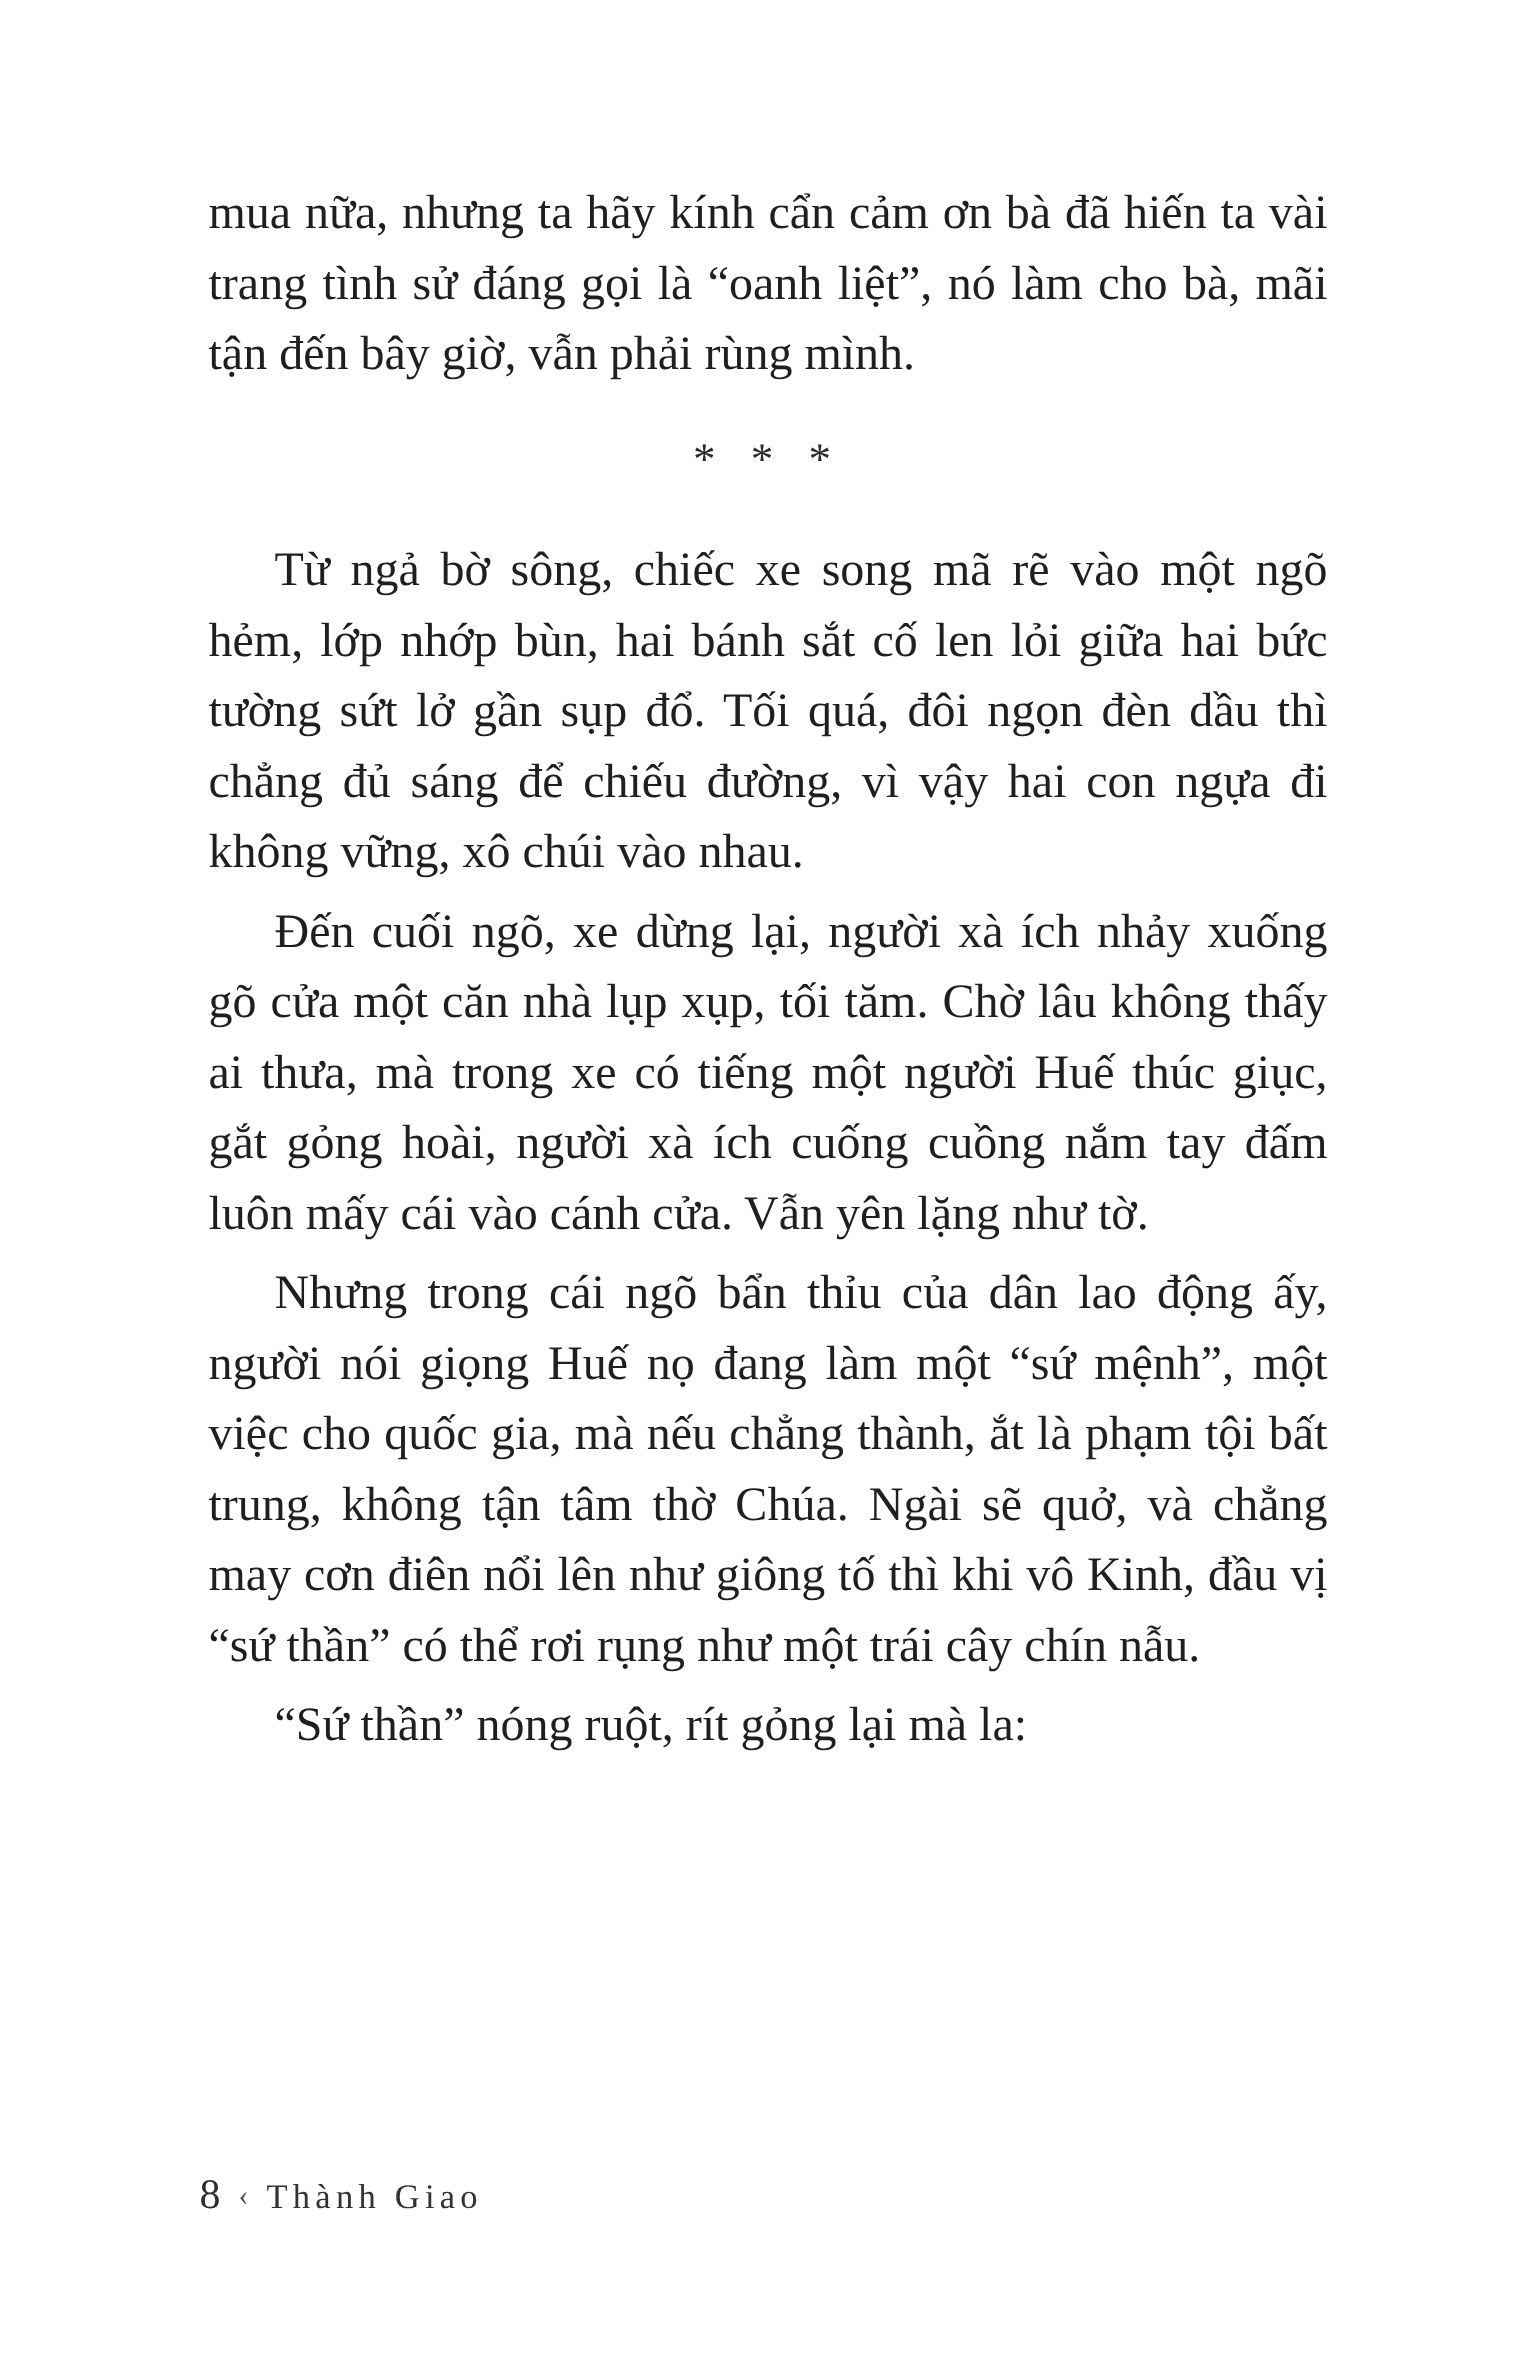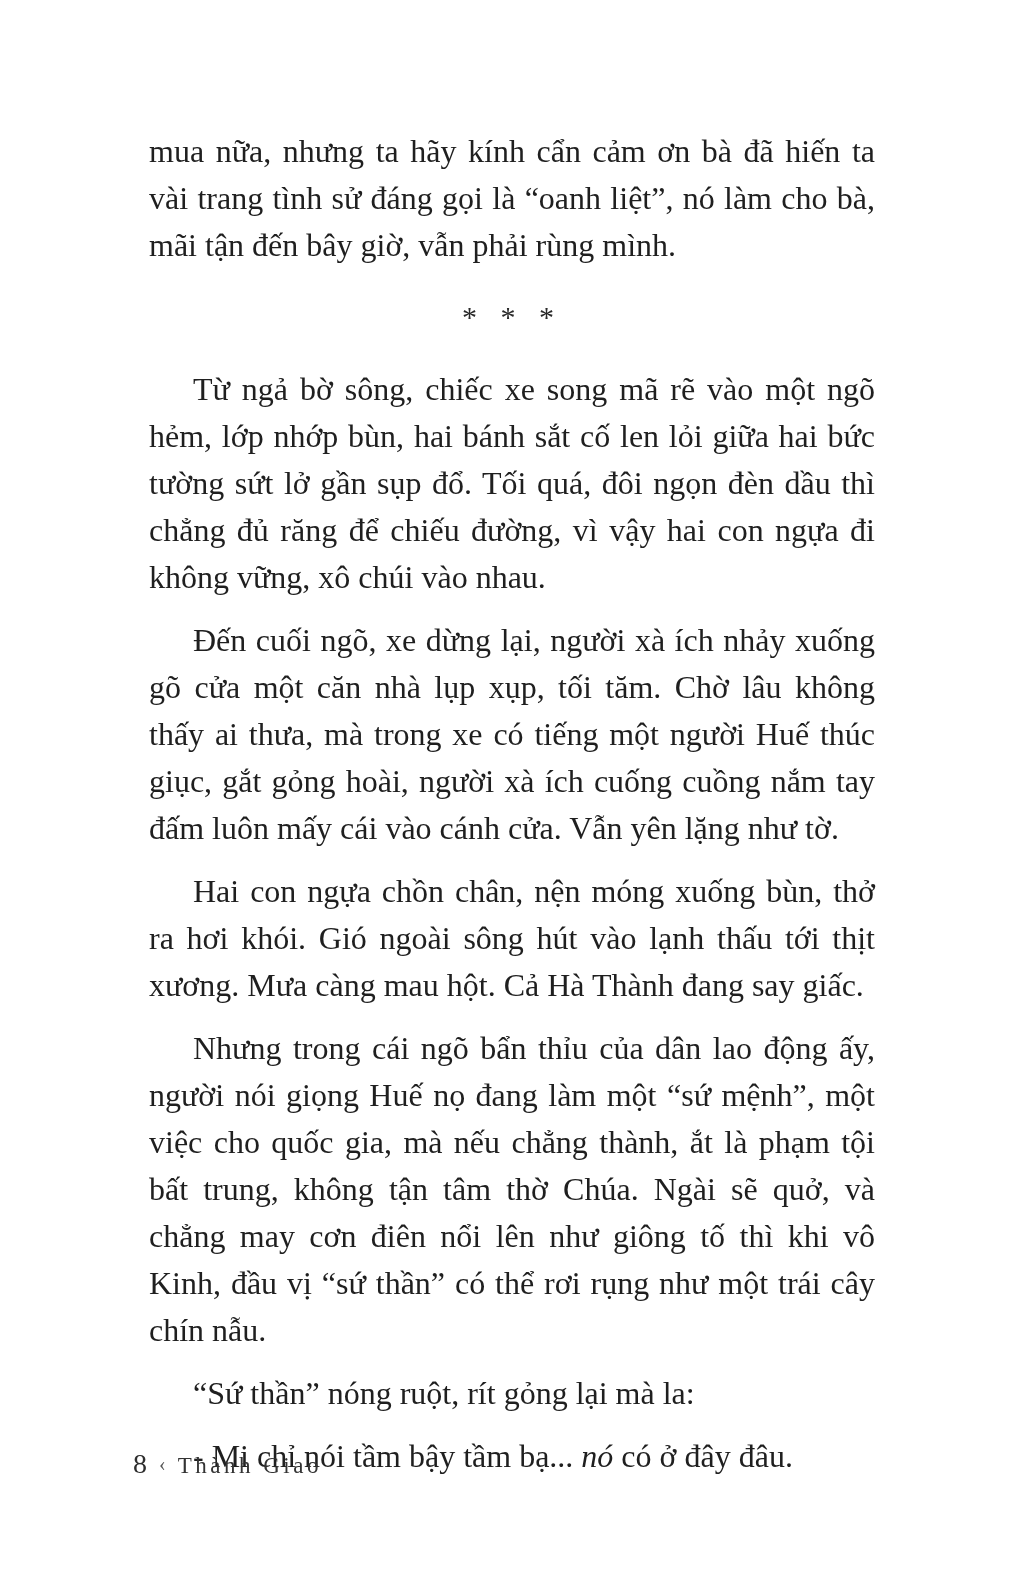--- a/index.html
+++ b/index.html
@@ -19,21 +19,21 @@
   .text-block {
     position: absolute;
     left: 133px;
     top: 112px;
     width: 758px;
     font-size: 32px;
     line-height: 47px;
     text-align: justify;
   }
   .para {
-    margin: 16px;
+    margin: 6px;
     padding: 0;
     text-indent: 0;
   }
   .para.indent {
     text-indent: 44px;
   }
   .divider {
     text-align: center;
     text-indent: 0;
     margin: 24px 0 26px 0;
@@ -74,31 +74,29 @@
 <body>
 
 <div class="page">
 
   <div class="text-block">
 
     <p class="para">mua nữa, nhưng ta hãy kính cẩn cảm ơn bà đã hiến ta vài trang tình sử đáng gọi là “oanh liệt”, nó làm cho bà, mãi tận đến bây giờ, vẫn phải rùng mình.</p>
 
     <div class="divider">* * *</div>
 
-    <p class="para indent">Từ ngả bờ sông, chiếc xe song mã rẽ vào một ngõ hẻm, lớp nhớp bùn, hai bánh sắt cố len lỏi giữa hai bức tường sứt lở gần sụp đổ. Tối quá, đôi ngọn đèn dầu thì chẳng đủ răng để chiếu đường, vì vậy hai con ngựa đi không vững, xô chúi vào nhau.</p>
+    <p class="para indent">Từ ngả bờ sông, chiếc xe song mã rẽ vào một ngõ hẻm, lớp nhớp bùn, hai bánh sắt cố len lỏi giữa hai bức tường sứt lở gần sụp đổ. Tối quá, đôi ngọn đèn dầu thì chẳng đủ sáng để chiếu đường, vì vậy hai con ngựa đi không vững, xô chúi vào nhau.</p>
 
     <p class="para indent">Đến cuối ngõ, xe dừng lại, người xà ích nhảy xuống gõ cửa một căn nhà lụp xụp, tối tăm. Chờ lâu không thấy ai thưa, mà trong xe có tiếng một người Huế thúc giục, gắt gỏng hoài, người xà ích cuống cuồng nắm tay đấm luôn mấy cái vào cánh cửa. Vẫn yên lặng như tờ.</p>
 
-    <p class="para indent">Hai con ngựa chồn chân, nện móng xuống bùn, thở ra hơi khói. Gió ngoài sông hút vào lạnh thấu tới thịt xương. Mưa càng mau hột. Cả Hà Thành đang say giấc.</p>
 
     <p class="para indent">Nhưng trong cái ngõ bẩn thỉu của dân lao động ấy, người nói giọng Huế nọ đang làm một “sứ mệnh”, một việc cho quốc gia, mà nếu chẳng thành, ắt là phạm tội bất trung, không tận tâm thờ Chúa. Ngài sẽ quở, và chẳng may cơn điên nổi lên như giông tố thì khi vô Kinh, đầu vị “sứ thần” có thể rơi rụng như một trái cây chín nẫu.</p>
 
     <p class="para indent">“Sứ thần” nóng ruột, rít gỏng lại mà la:</p>
 
-    <p class="para indent"><span>- Mi chỉ nói tầm bậy tầm bạ... </span><em>nó</em><span> có ở đây đâu.</span></p>
 
 
   </div>
 
   <div class="footer">
     <span class="page-number">8</span>
     <span class="footer-sep">‹</span>
     <span class="author">Thành Giao</span>
   </div>
 

